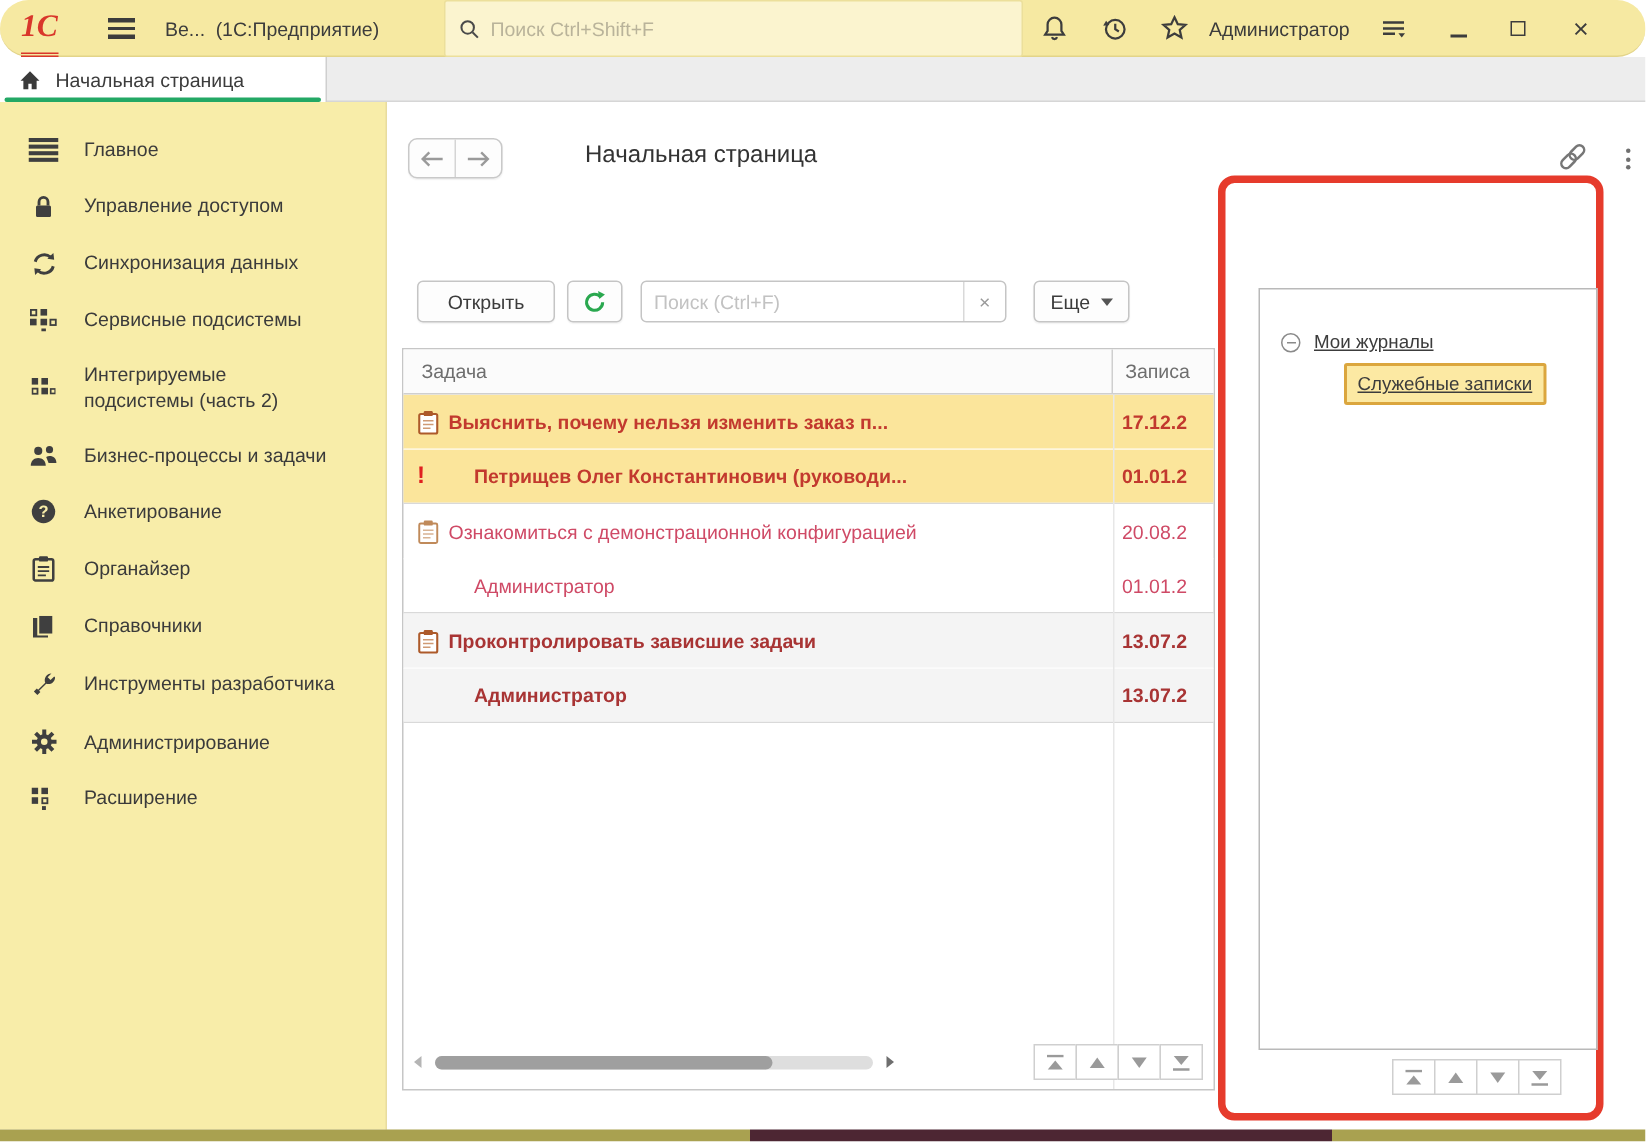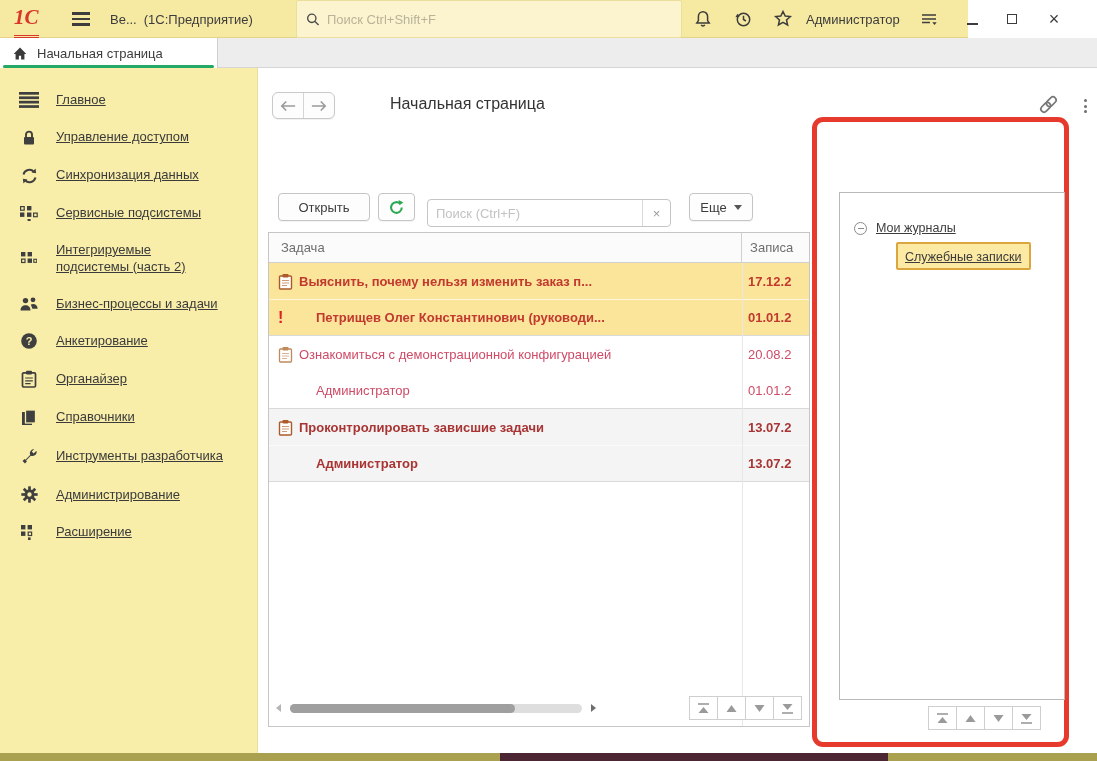--- a/index.html
+++ b/index.html
@@ -1,21 +1,21 @@
 <!DOCTYPE html>
 <html><head>
 <meta charset="utf-8">
 <style>
   * { margin:0; padding:0; box-sizing:border-box; }
   html,body { width:1097px; height:761px; overflow:hidden;
     font-family:"Liberation Sans", sans-serif; background:#fff; position:relative; }
 
   
-  .titlebar { position:absolute; left:0; top:0; width:968px; height:38px;
-    background:#f6e9a2; border-bottom:1px solid #e3d489; }
+  .titlebar { position:absolute; left:0; top:0; width:1097px; height:38px;
+    background:#f6e9a2; border-bottom:1px solid #e3d489;border-radius:19px; }
   .titlebar .abs { position:absolute; top:0; height:38px; display:flex; align-items:center; }
   .logo { left:14px; font-family:"Liberation Serif", serif; font-style:italic; font-weight:bold;
     font-size:21px; color:#d9372b; border-bottom:3px double #d9372b; line-height:1.05; top:6px; height:26px;}
   .hamburger { left:72px; flex-direction:column; justify-content:center; gap:3px; }
   .hamburger i { display:block; width:18px; height:2.4px; background:#3c3c3c; }
   .app-title { left:110px; font-size:13px; color:#3c3c3c; gap:7px; }
   .tb-search { left:296px; top:5px; height:28px; width:386px; background:#fbf4cf;
     border:1px solid #ecdf9b; border-radius:2px; display:flex; align-items:center; padding:0 8px; gap:6px; }
   .tb-search input { border:none; outline:none; background:transparent; font-size:13px;
     color:#444; width:100%; font-family:inherit; }
@@ -33,21 +33,21 @@
     border-right:1px solid #cfcfcf; display:flex; align-items:center; gap:9px;
     padding-left:12px; font-size:13px; color:#3c3c3c; cursor:pointer; }
   .tab::after { content:""; position:absolute; left:3px; right:3px; bottom:0; height:3px;
     background:#23a865; border-radius:2px; }
 
   
   .sidebar { position:absolute; left:0; top:68px; width:258px; height:685px;
     background:#f8eda9; border-right:1px solid #e8dc9e; padding-top:14px; }
   .sb-item { display:flex; align-items:center; gap:15px; padding:10px 6px 10px 17px; cursor:pointer; }
   .sb-ico { width:24px; min-width:24px; display:flex; justify-content:center; align-items:center; }
-  .sb-label { font-size:13px; color:#3b3b3b; width:168px; line-height:1.3;text-decoration:underline; }
+  .sb-label { font-size:13px; color:#3b3b3b; width:168px; line-height:1.3; }
 
   
   .content { position:absolute; left:258px; top:68px; width:839px; height:685px; background:#fff; }
 
   .nav-pair { position:absolute; left:14px; top:24px; width:63px; height:27px;
     border:1px solid #c9c9c9; border-radius:6px; background:#fdfdfd; display:flex;
     box-shadow:0 1px 1px rgba(0,0,0,.06); }
   .nav-pair .half { width:50%; display:flex; align-items:center; justify-content:center; cursor:pointer; }
   .nav-pair .half:first-child { border-right:1px solid #d5d5d5; }
 
@@ -59,21 +59,21 @@
   .section-head { font-weight:bold; font-size:15px; color:#00a65a; position:absolute;margin-top:46px; }
   .tasks-head { left:25px; top:76px; }
 
   .toolbar { position:absolute; left:20px; top:119px; display:flex; align-items:center; }
   .btn { height:28px; border:1px solid #c5c5c5; border-radius:4px; background:#fdfdfd;
     font-size:13px; color:#3c3c3c; display:flex; align-items:center; justify-content:center;
     cursor:pointer; box-shadow:0 1px 1px rgba(0,0,0,.05); }
   .btn-open { width:92px; }
   .btn-refresh { width:37px; margin-left:8px; }
   .search-wrap { margin-left:12px; width:244px; height:28px; border:1px solid #c5c5c5;
-    border-radius:4px; background:#fff; display:flex; align-items:center; overflow:hidden;margin-top:12px; }
+    border-radius:4px; background:#fff; display:flex; align-items:center; overflow:hidden; }
   .search-wrap input { flex:1; border:none; outline:none; font-size:13px; padding:0 8px;
     color:#444; font-family:inherit; }
   .search-wrap input::placeholder { color:#c2c2c2; }
   .clear-x { width:28px; height:100%; border-left:1px solid #d9d9d9; display:flex;
     align-items:center; justify-content:center; color:#9a9a9a; font-size:13px; cursor:pointer; }
   .btn-more { width:64px; margin-left:18px; gap:7px; }
   .caret { width:0; height:0; border-left:4px solid transparent; border-right:4px solid transparent;
     border-top:5px solid #555; }
 
   

